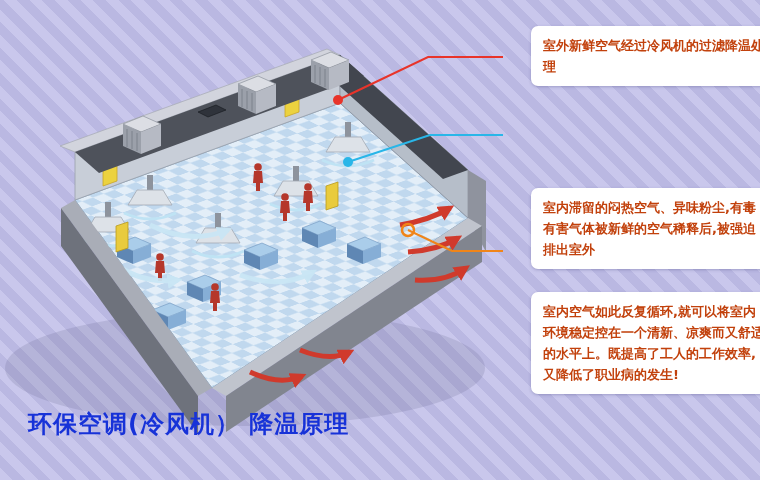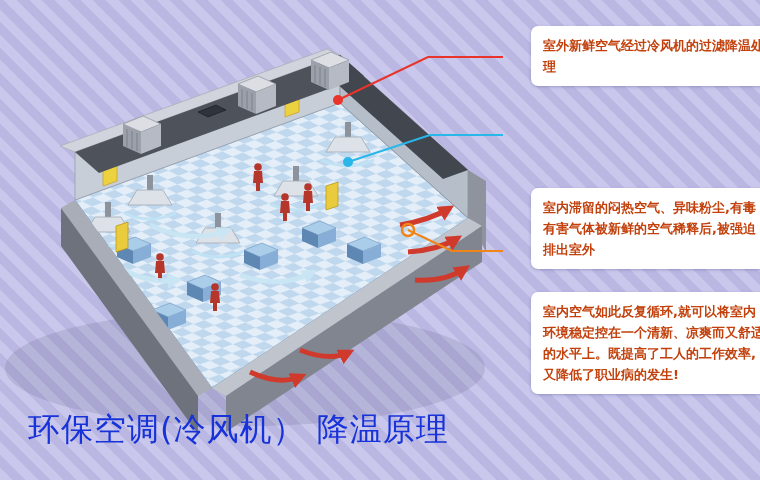--- a/index.html
+++ b/index.html
@@ -17,21 +17,21 @@
     color:#c2410c;font-size:13px;line-height:1.62;font-weight:600;
     box-shadow:0 1px 3px rgba(60,60,120,.3);
     margin-left:28px;
   }
   #callout-1{top:26px;}
   #callout-2{top:112px;}
   #callout-3{top:188px;}
   #callout-4{top:292px;}
   .title{
     position:absolute;left:28px;top:408px;
-    font-size:32px;font-weight:normal;color:#1732d8;letter-spacing:1px;
+    font-size:24px;font-weight:bold;color:#1732d8;letter-spacing:1px;
   }
 </style>
 </head>
 <body>
 
 <div class="stage">
 
   <svg class="scene" viewBox="0 0 760 480">
     <defs>
       <pattern id="checker" width="24" height="24" patternUnits="userSpaceOnUse" patternTransform="matrix(0.9,-0.32,0.82,0.42,0,0)">

